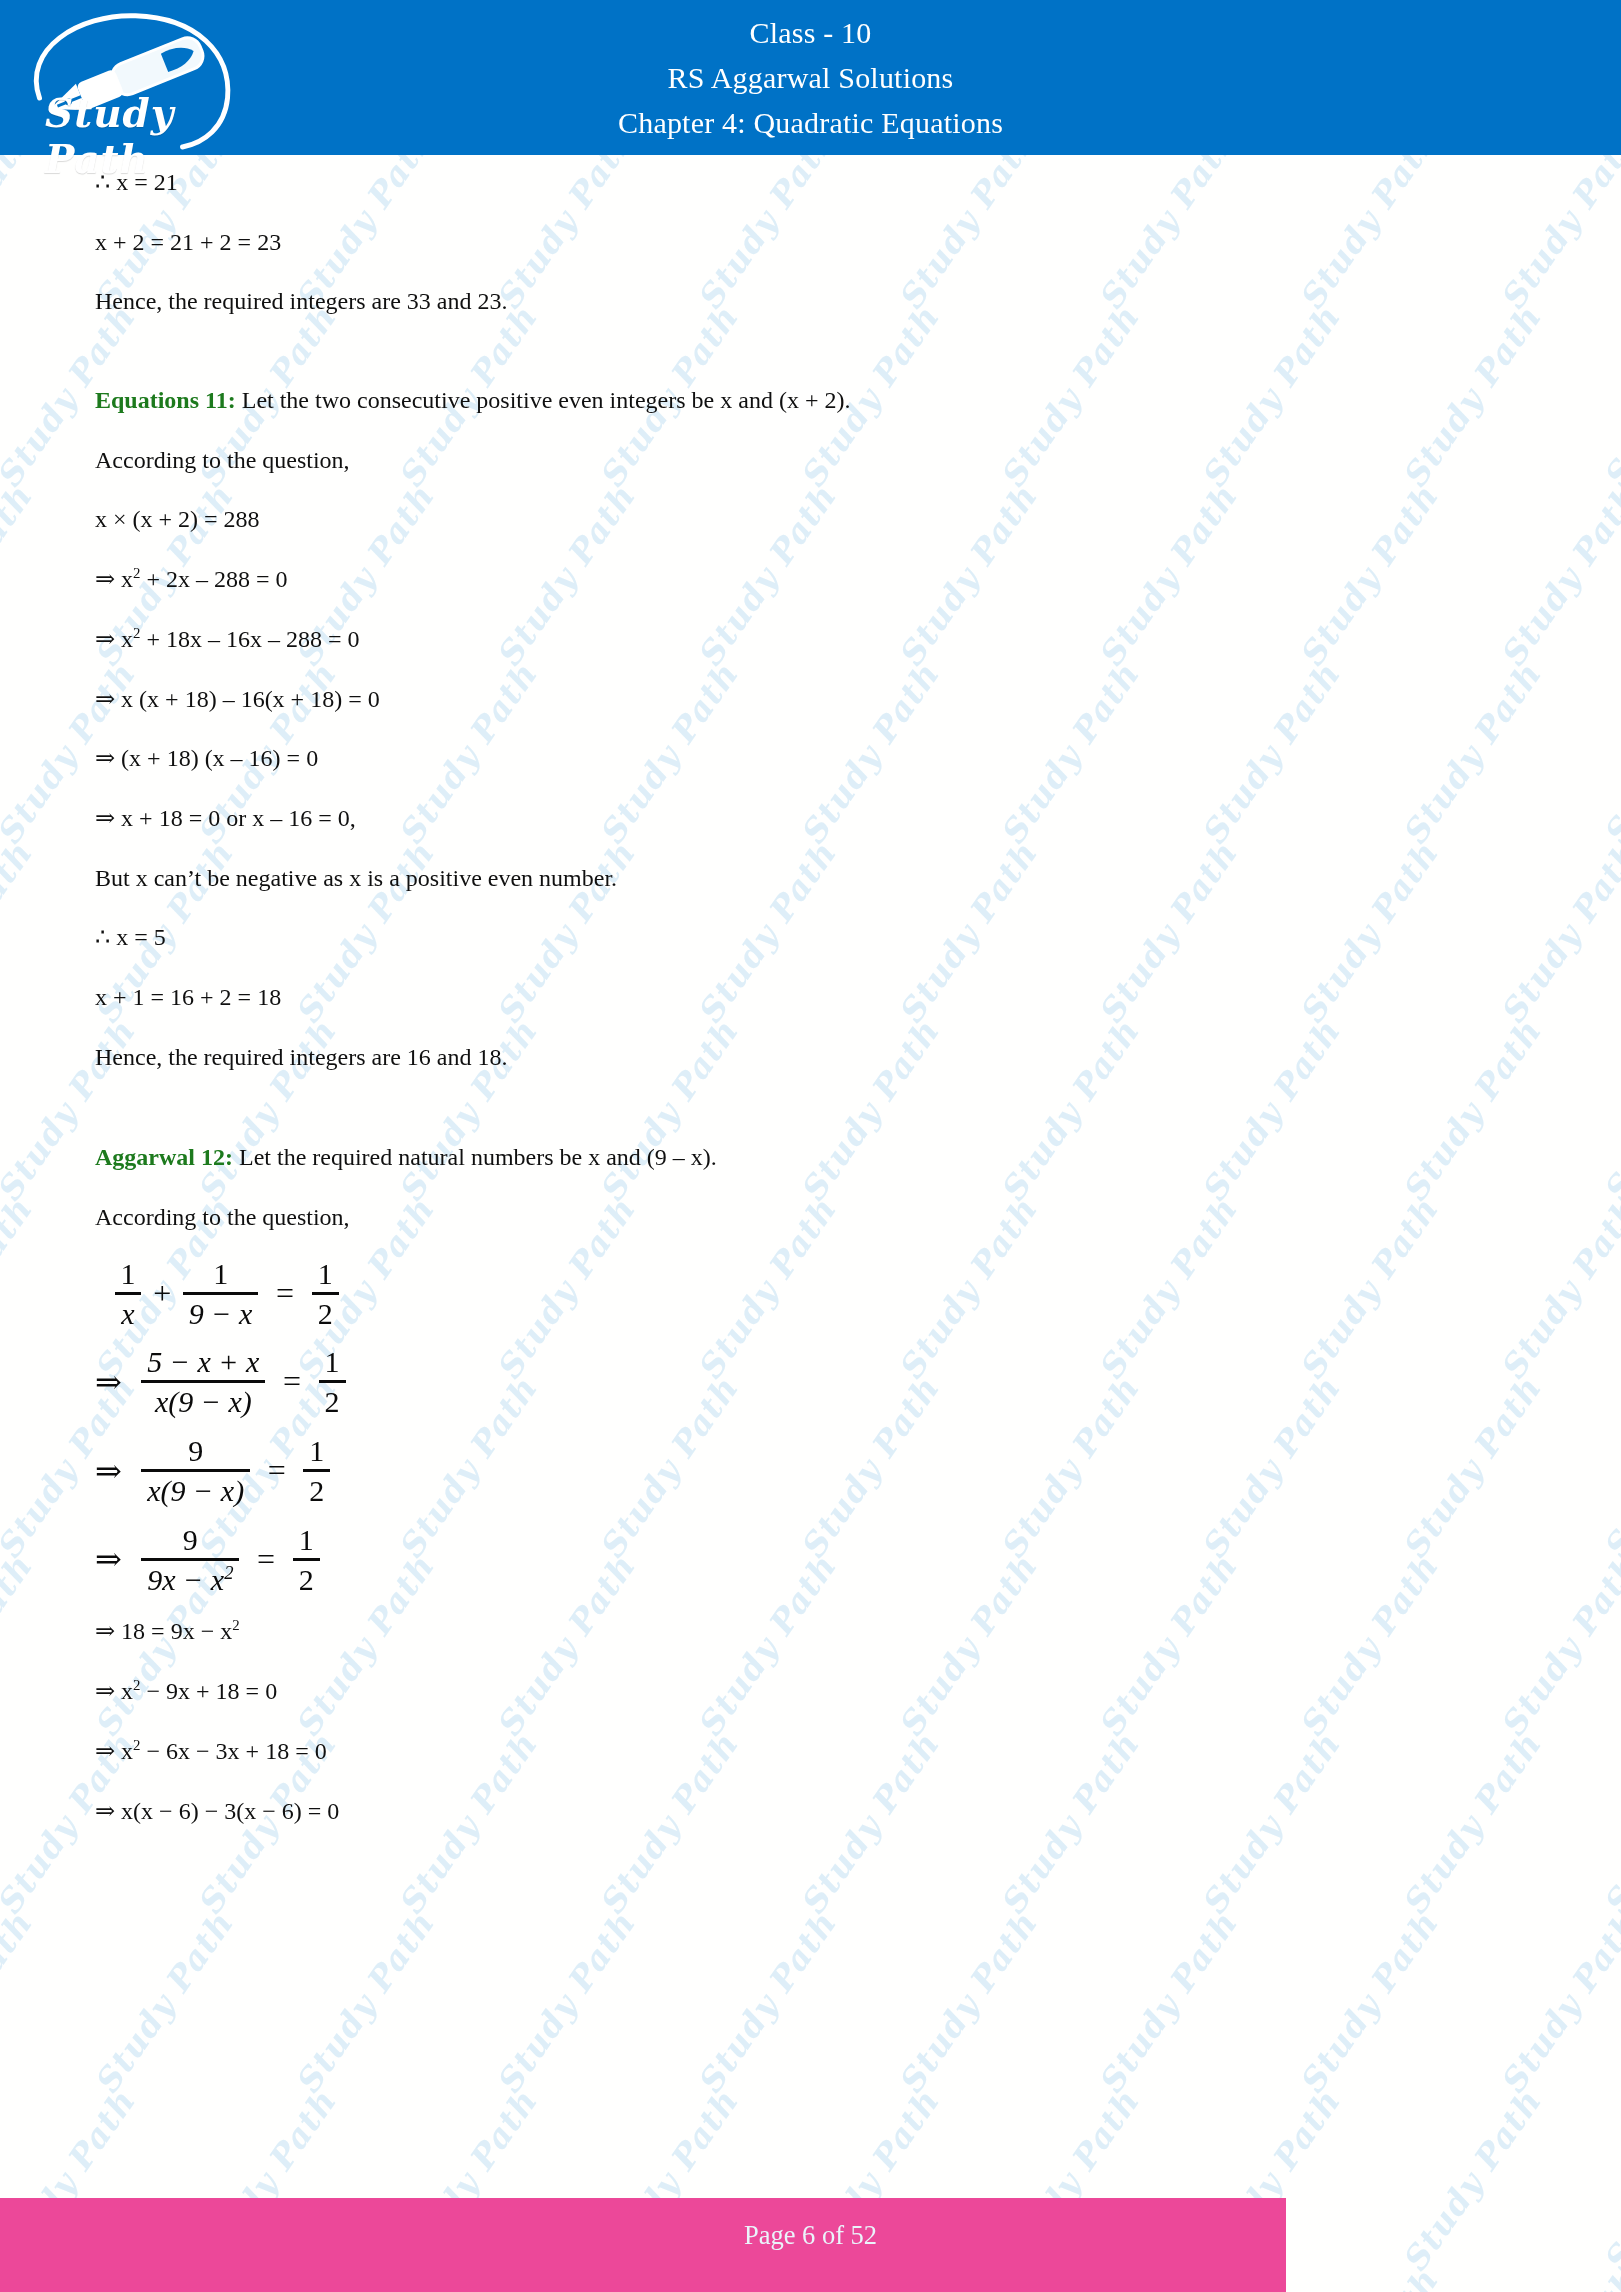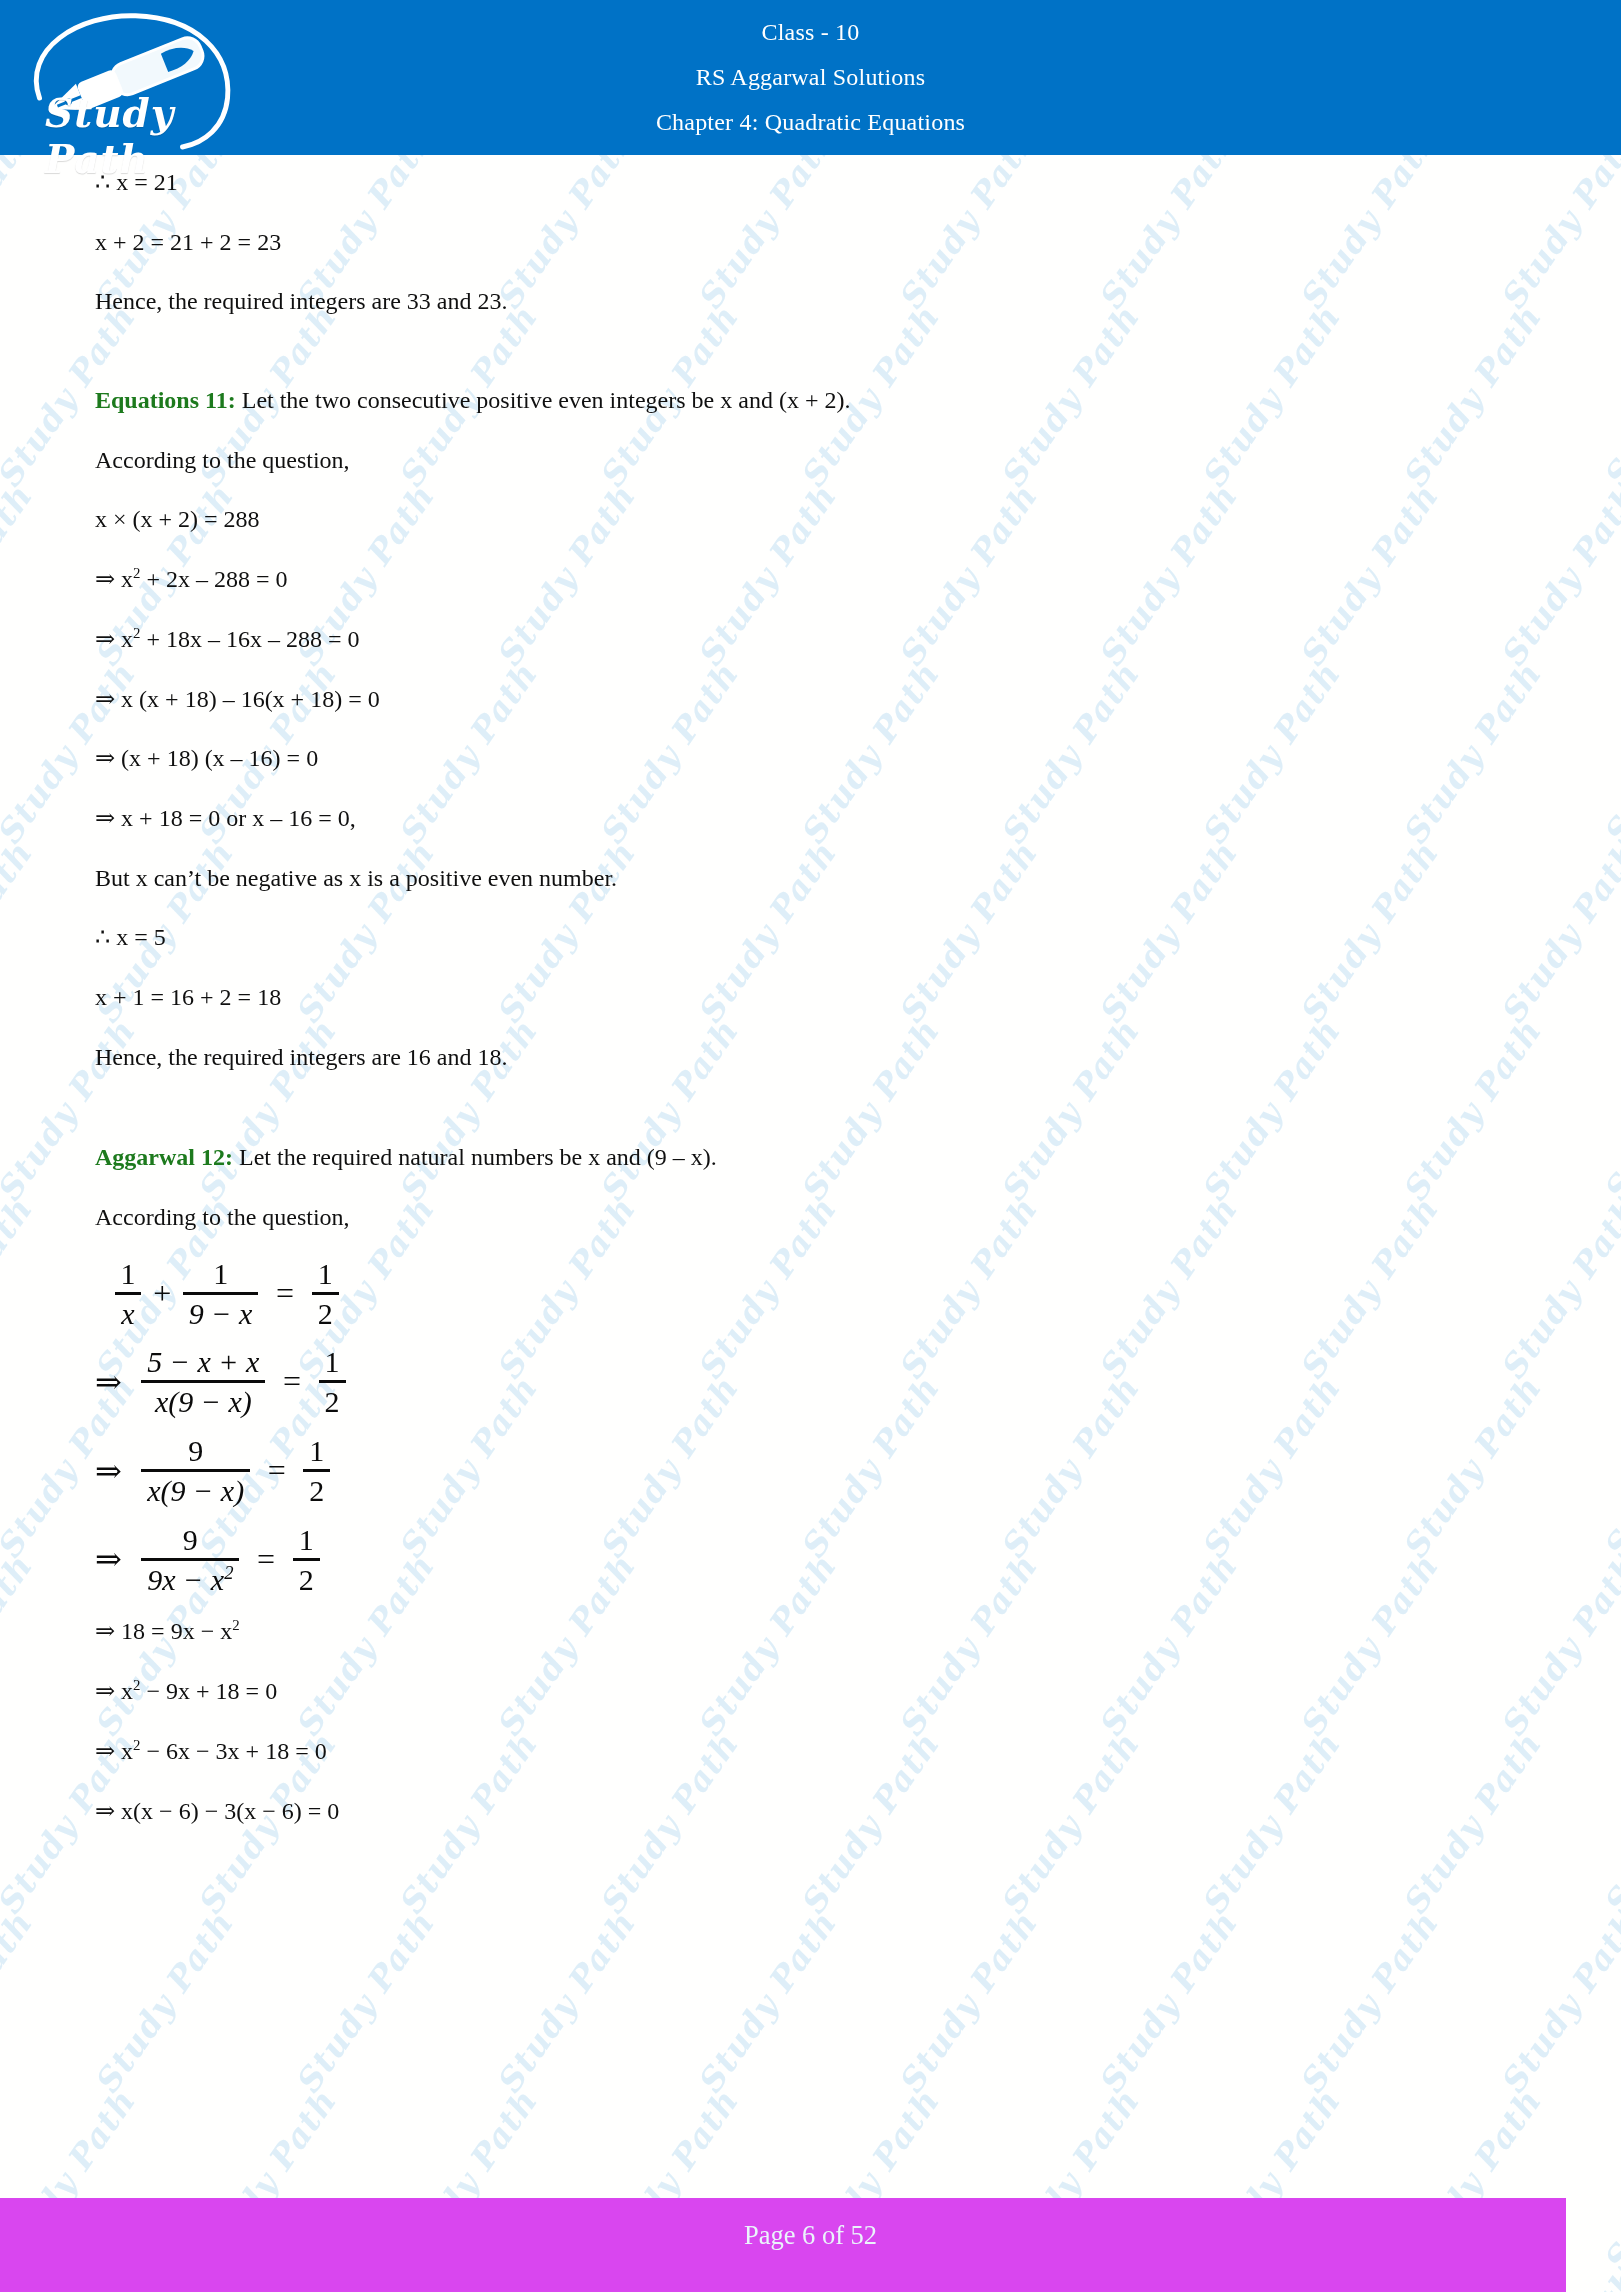--- a/index.html
+++ b/index.html
@@ -70,34 +70,34 @@
   .header-titles {
     position: absolute;
     left: 0;
     top: 9.8px;
     width: 1621px;
     text-align: center;
     color: #ffffff;
   }
   .header-titles .t {
     font-family: "Liberation Serif", serif;
-    font-size: 24px;
+    font-size: 30px;
     line-height: 45px;
     color: #ffffff;
     letter-spacing: 0.2px;
   }
 
   
   .footer {
     position: absolute;
     left: 0;
     top: 2198px;
-    width: 1566px;
+    width: 1286px;
     height: 94px;
-    background: #d946ef;
+    background: #ec4899;
     z-index: 3;
   }
   .footer-text {
     position: absolute;
     left: 0;
     top: 21.6px;
     width: 1621px;
     text-align: center;
     font-family: "Liberation Serif", serif;
     font-size: 26.5px;

